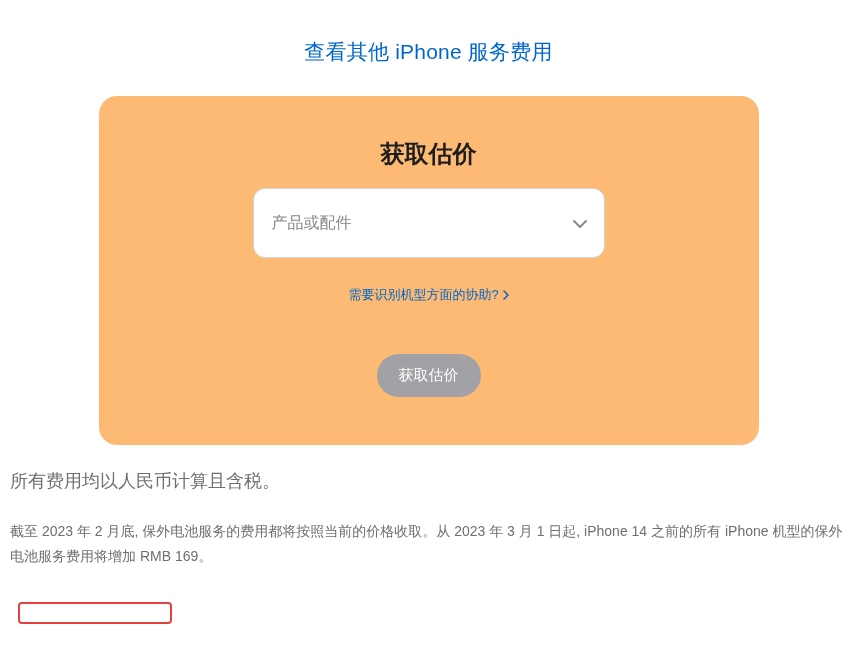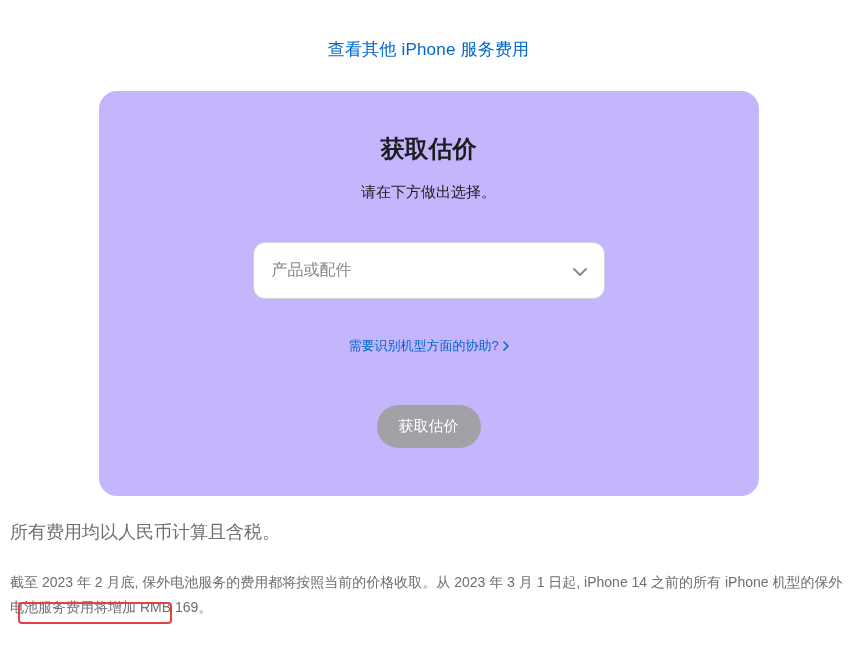--- a/index.html
+++ b/index.html
@@ -15,27 +15,27 @@
       position: relative;
     }
     .top-link {
       text-align: center;
       padding-top: 38px;
       padding-bottom: 30px;
     }
     .top-link a {
       color: #0066cc;
       text-decoration: none;
-      font-size: 17px;
+      font-size: 21px;
       letter-spacing: 0.2px;
     }
     .card {
       width: 660px;
       margin: 0 auto;
-      background: #c4b5fd;
+      background: #fdba74;
       border-radius: 18px;
       padding: 42px 40px 48px;
       text-align: center;
     }
     .card-title {
       font-size: 24px;
       font-weight: 600;
       color: #1d1d1f;
       margin-bottom: 18px;
     }
@@ -47,21 +47,21 @@
     .select-wrapper {
       position: relative;
       width: 352px;
       margin: 0 auto 24px;
     }
     .select-wrapper:last-of-type {
       margin-bottom: 16px;
     }
     .select-field {
       width: 100%;
-      height: 57px;
+      height: 70px;
       background: #ffffff;
       border: 1px solid #d2d2d7;
       border-radius: 12px;
       padding: 0 48px 0 18px;
       font-size: 16px;
       color: #86868b;
       appearance: none;
       text-align: left;
       cursor: pointer;
       display: flex;
@@ -75,21 +75,21 @@
       pointer-events: none;
       color: #86868b;
     }
     .help-link {
       display: inline-flex;
       align-items: center;
       color: #0066cc;
       text-decoration: none;
       font-size: 13px;
       margin-bottom: 50px;
-      margin-top: 14px;
+      margin-top: 4px;
     }
     .help-link .chev-right {
       margin-left: 4px;
       display: inline-flex;
       align-items: center;
     }
     .estimate-button {
       display: inline-block;
       background: #a1a1a6;
       color: #ffffff;
@@ -129,21 +129,20 @@
   </style>
 </head>
 <body>
 
 <div class="top-link">
   <a href="#">查看其他 iPhone 服务费用</a>
 </div>
 
 <div class="card">
   <div class="card-title">获取估价</div>
-  <div class="card-subtitle">请在下方做出选择。</div>
 
   <div class="select-wrapper">
     <div class="select-field">产品或配件</div>
     <span class="chevron">
       <svg width="14" height="8" viewBox="0 0 14 8" fill="none">
         <path d="M1 1L7 7L13 1" stroke="#86868b" stroke-width="1.8" stroke-linecap="round" stroke-linejoin="round"></path>
       </svg>
     </span>
   </div>
 

